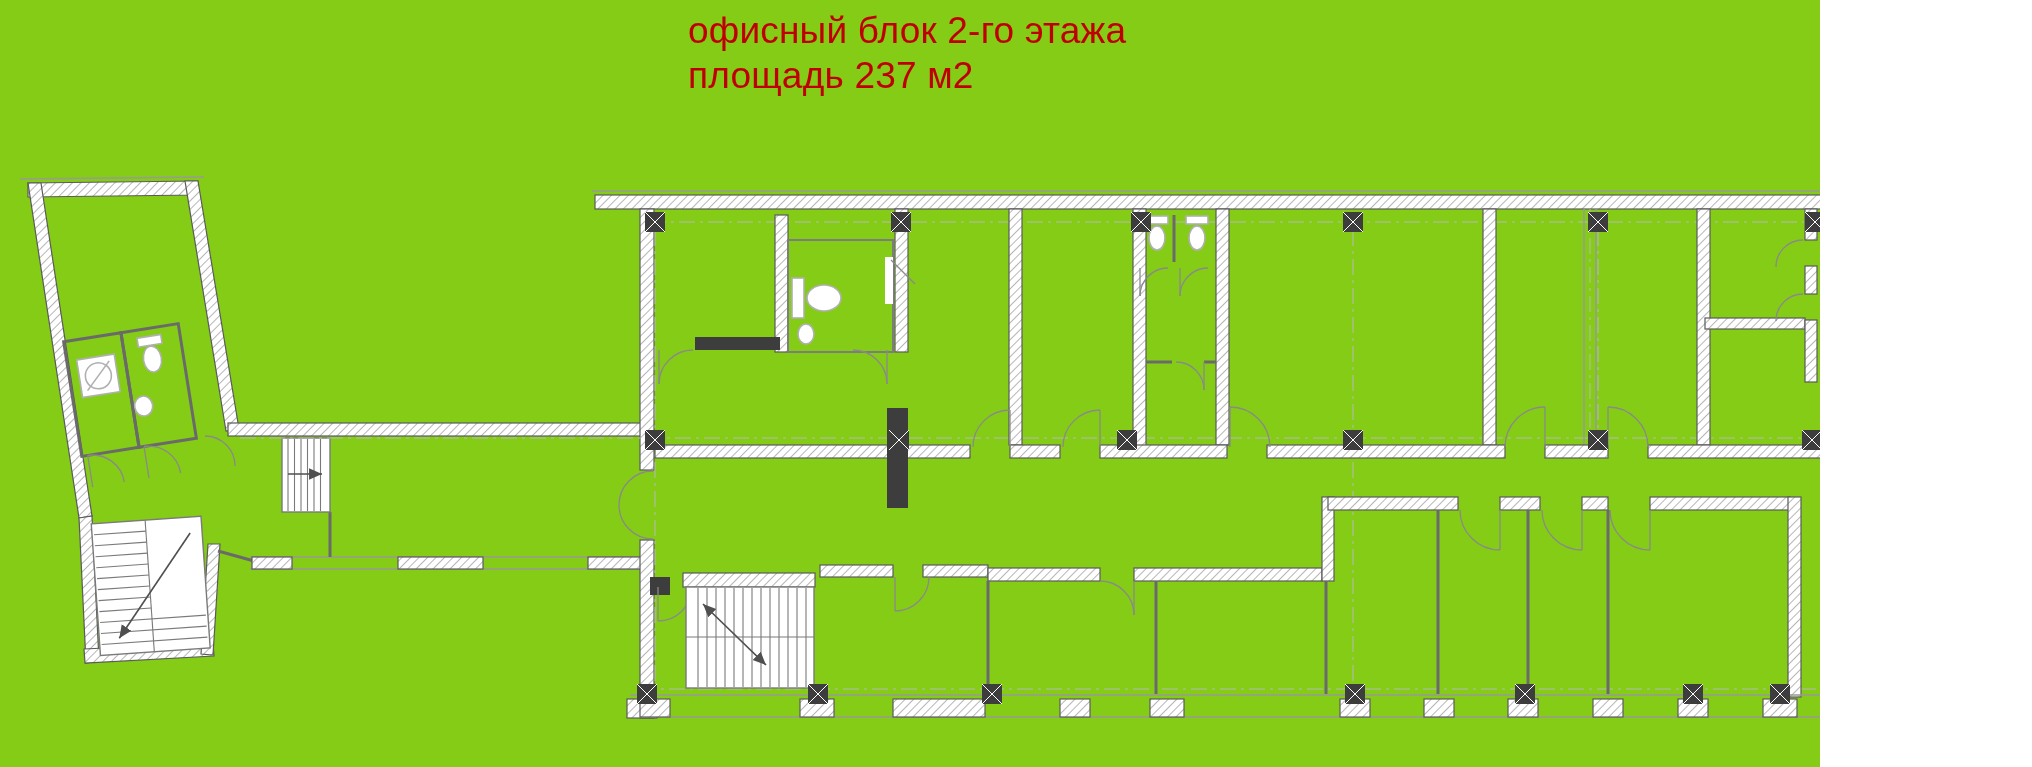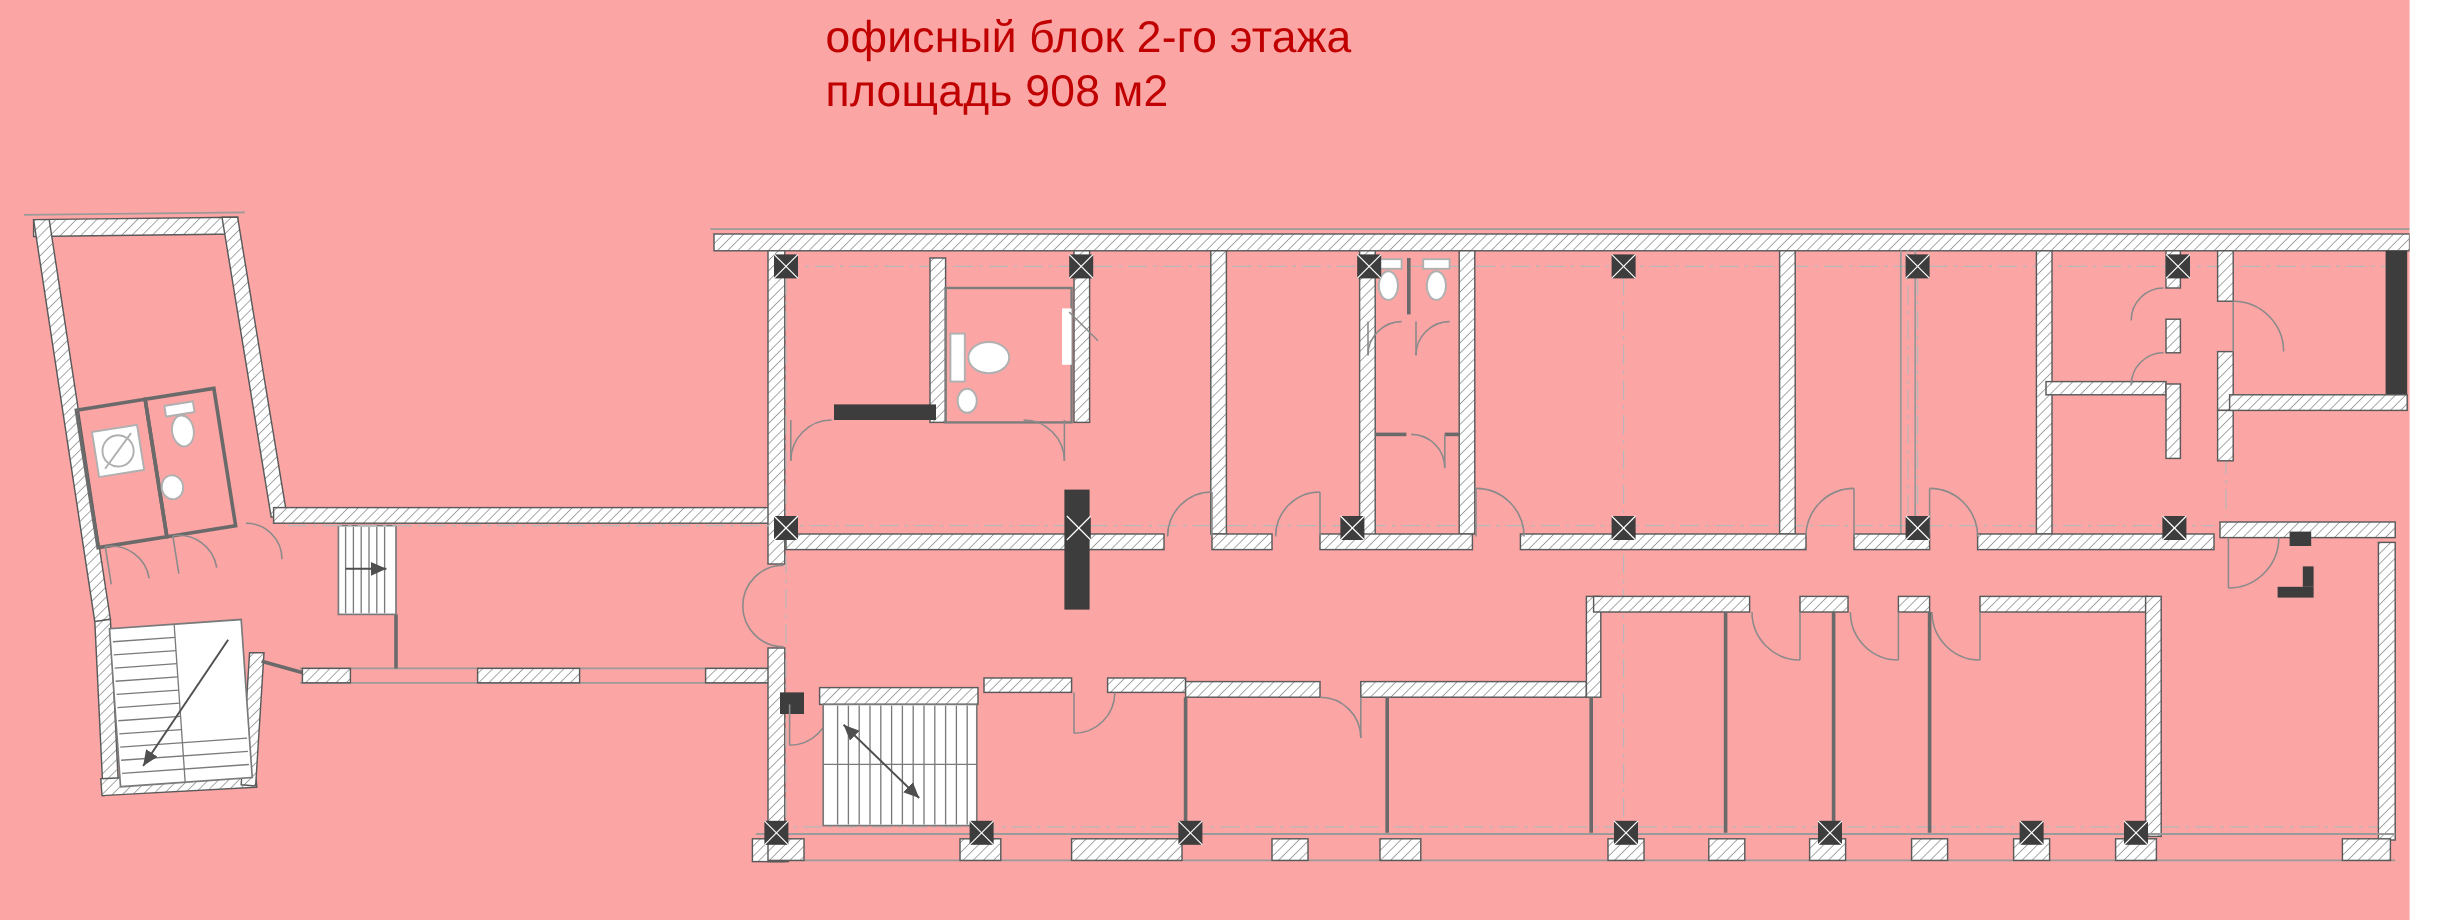--- a/index.html
+++ b/index.html
@@ -1,17 +1,17 @@
 <!DOCTYPE html>
 <html><head>
 <meta charset="utf-8">
 <style>
   html,body{margin:0;padding:0;background:#ffffff;}
-  .canvas{position:relative;width:1968px;height:767px;background:#fca5a5;overflow:hidden;
-          font-family:"Liberation Sans", sans-serif;padding-left:40px;}
+  .canvas{position:relative;width:1820px;height:767px;background:#84cc16;overflow:hidden;
+          font-family:"Liberation Sans", sans-serif;}
   .anno{position:absolute;left:688px;top:8px;color:#c00000;font-size:37px;line-height:45px;
         font-weight:400;letter-spacing:0.2px;white-space:nowrap;}
   .plan-svg{position:absolute;left:0;top:0;}
 
   
   .wall{fill:url(#h);stroke:#5a5a5a;stroke-width:1.2;}
   .dk{fill:#3d3d3d;stroke:none;}
   .thin{stroke:#6a6a6a;stroke-width:3;fill:none;}
   .thin2{stroke:#7d7d7d;stroke-width:2;fill:none;}
   .line{stroke:#9a9a9a;stroke-width:1.5;fill:none;}
@@ -387,15 +387,15 @@
             <rect x="1770" y="684" width="20" height="20" class="dk"></rect>
             <line x1="1770" y1="684" x2="1790" y2="704" class="xr"></line>
             <line x1="1790" y1="684" x2="1770" y2="704" class="xr"></line>
           </g>
         </g>
     </g>
   </svg>
 
   <div class="anno" style="color: rgb(192, 0, 0);">
     <div>офисный блок 2-го этажа</div>
-    <div>площадь 908 м2</div>
+    <div>площадь 237 м2</div>
   </div>
 </div>
 
 </body></html>

